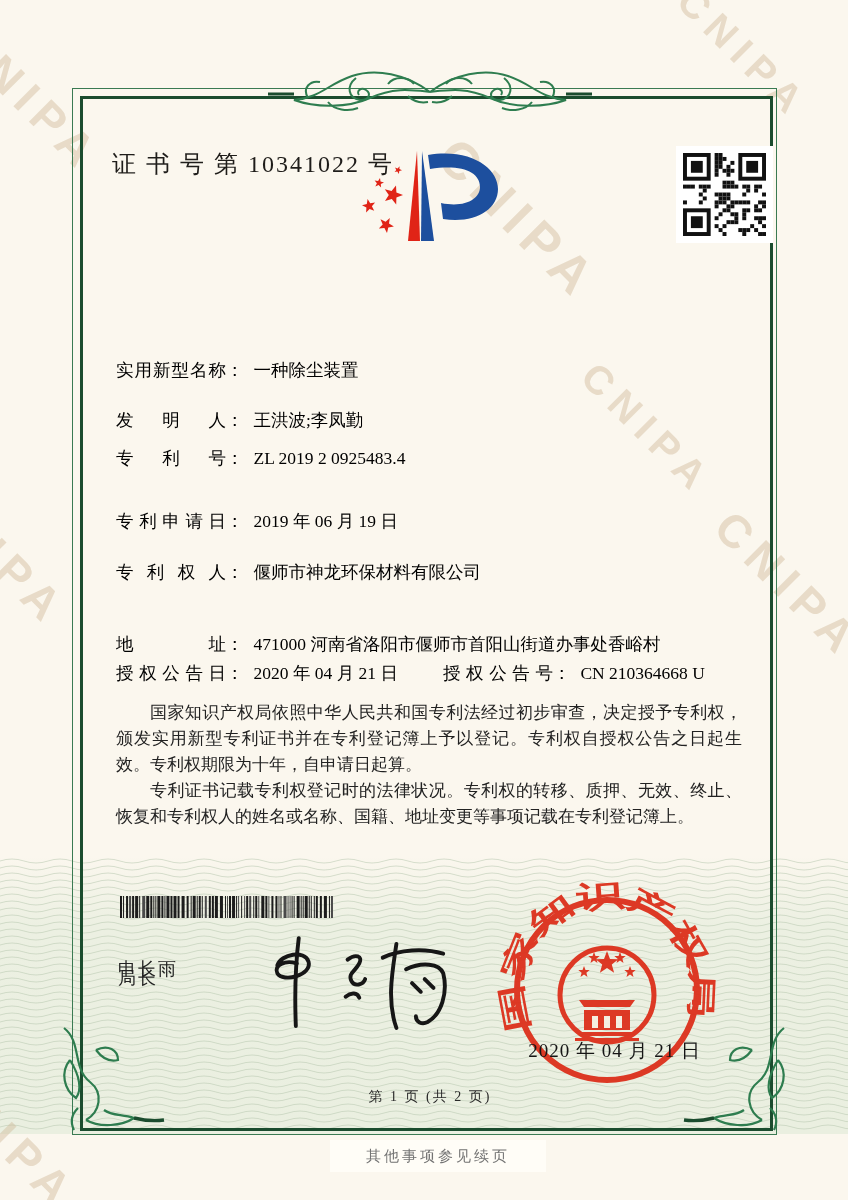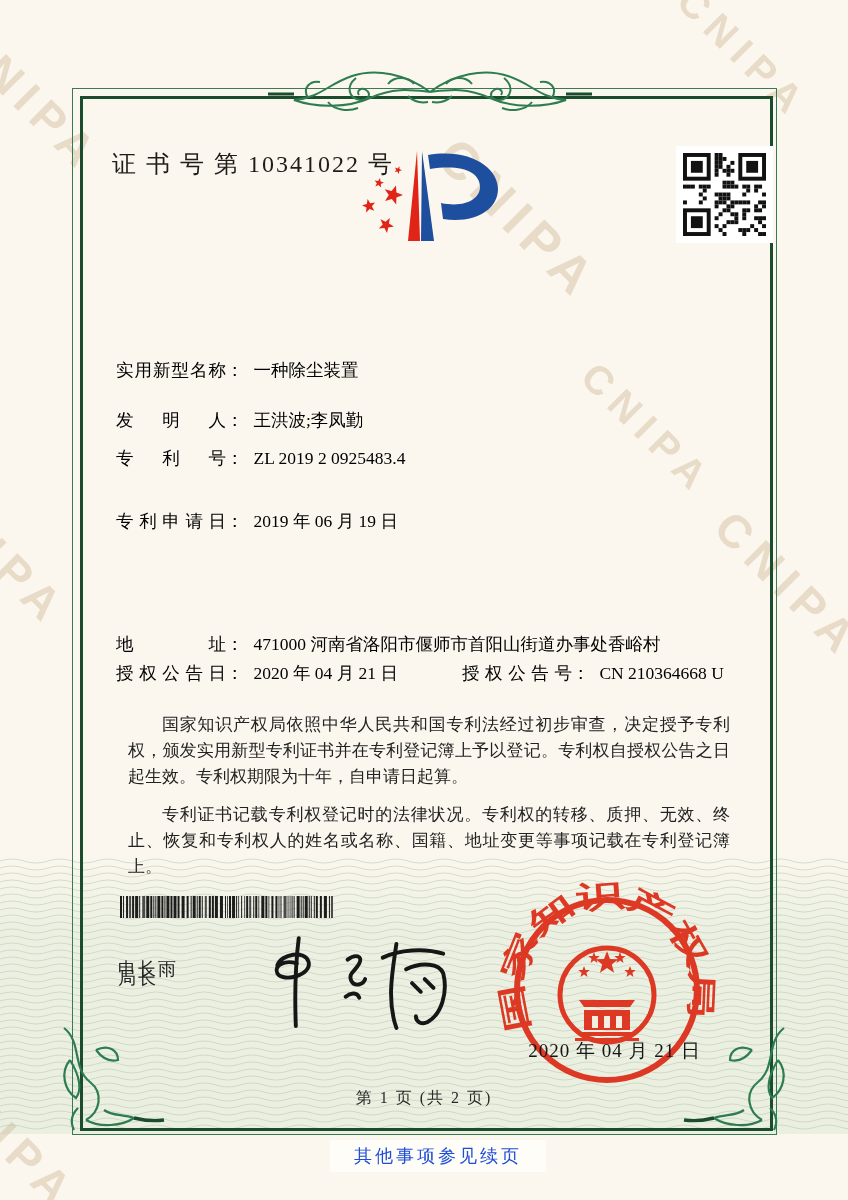--- a/index.html
+++ b/index.html
@@ -22,34 +22,34 @@
   
   .cert-no{left:112px;top:148px;font-size:24px;letter-spacing:2px;color:var(--ink);z-index:2;}
   .qr-wrap{left:676px;top:146px;width:97px;height:97px;background:#fff;z-index:2;}
   .qr-wrap svg{position:absolute;left:7px;top:7px;width:83px;height:83px;}
   .title{left:72px;top:250px;width:704px;text-align:center;font-size:45px;font-weight:700;letter-spacing:9px;color:#151310;z-index:2;}
   
   .frow{left:116px;width:640px;font-size:17.5px;color:#000000;z-index:2;white-space:nowrap;}
   .f-label{display:inline-block;width:110px;text-align:justify;text-align-last:justify;vertical-align:top;}
   .f-colon{display:inline-block;}
   .f-value{margin-left:10px;}
-  .grant2{margin-left:64px;}
+  .grant2{margin-left:45px;}
   
   .body-text{left:116px;top:700px;width:626px;font-size:17px;line-height:26px;color:#222;z-index:2;text-align:justify;}
-  .body-text p{margin:12px;text-indent:2em;}
+  .body-text p{margin:0;text-indent:2em;}
   
   .barcode{left:120px;top:896px;width:216px;height:22px;z-index:2;}
   
   .signer{left:118px;font-family:"Liberation Sans","DejaVu Sans",sans-serif;font-size:18px;color:#222;z-index:2;letter-spacing:2px;}
   .signature{left:248px;top:931px;z-index:2;}
   
   .seal{left:497px;top:880px;z-index:3;}
   .seal-date{left:512px;top:1038px;width:205px;text-align:center;font-size:19px;letter-spacing:1px;color:#151515;z-index:4;}
-  .footer-page{left:72px;top:1088px;width:704px;text-align:center;font-size:16px;letter-spacing:2px;color:#2a2a2a;z-index:2;}
-  .note-box{left:330px;top:1140px;width:216px;height:32px;background:#fffdf7;z-index:2;text-align:center;line-height:32px;font-size:18px;letter-spacing:3px;color:#1d4ed8;}
+  .footer-page{left:78px;top:1088px;width:704px;text-align:center;font-size:14px;letter-spacing:2px;color:#2a2a2a;z-index:2;}
+  .note-box{left:330px;top:1140px;width:216px;height:32px;background:#fffdf7;z-index:2;text-align:center;line-height:32px;font-size:15px;letter-spacing:3px;color:#737373;}
 </style>
 </head>
 <body>
 
 <div id="page">
 
   <div class="abs waves-zone">
     <svg id="waves-svg" viewBox="0 0 848 278">
         <path d="M0 5 q12 -4 24 0 t24 0 q12 -4 24 0 t24 0 q12 -4 24 0 t24 0 q12 -4 24 0 t24 0 q12 -4 24 0 t24 0 q12 -4 24 0 t24 0 q12 -4 24 0 t24 0 q12 -4 24 0 t24 0 q12 -4 24 0 t24 0 q12 -4 24 0 t24 0 q12 -4 24 0 t24 0 q12 -4 24 0 t24 0 q12 -4 24 0 t24 0 q12 -4 24 0 t24 0 q12 -4 24 0 t24 0 q12 -4 24 0 t24 0 q12 -4 24 0 t24 0 q12 -4 24 0 t24 0" stroke="#b8c8b0" fill="none" stroke-width="1"></path>
         <path d="M0 12 q12 -4 24 0 t24 0 q12 -4 24 0 t24 0 q12 -4 24 0 t24 0 q12 -4 24 0 t24 0 q12 -4 24 0 t24 0 q12 -4 24 0 t24 0 q12 -4 24 0 t24 0 q12 -4 24 0 t24 0 q12 -4 24 0 t24 0 q12 -4 24 0 t24 0 q12 -4 24 0 t24 0 q12 -4 24 0 t24 0 q12 -4 24 0 t24 0 q12 -4 24 0 t24 0 q12 -4 24 0 t24 0 q12 -4 24 0 t24 0 q12 -4 24 0 t24 0 q12 -4 24 0 t24 0" stroke="#b8c8b0" fill="none" stroke-width="1"></path>
@@ -273,20 +273,23 @@
   </div>
   <div class="abs frow" style="top:408px;">
     <span class="f-label">发明人</span><span class="f-colon">：</span><span class="f-value">王洪波;李凤勤</span>
   </div>
   <div class="abs frow" style="top:446px;">
     <span class="f-label">专利号</span><span class="f-colon">：</span><span class="f-value">ZL 2019 2 0925483.4</span>
   </div>
   <div class="abs frow" style="top:509px;">
     <span class="f-label">专利申请日</span><span class="f-colon">：</span><span class="f-value">2019 年 06 月 19 日</span>
   </div>
+  <div class="abs frow" style="top:560px;">
+    <span class="f-label">专利权人</span><span class="f-colon">：</span><span class="f-value">偃师市神龙环保材料有限公司</span>
+  </div>
   <div class="abs frow" style="top:632px;">
     <span class="f-label">地址</span><span class="f-colon">：</span><span class="f-value">471000 河南省洛阳市偃师市首阳山街道办事处香峪村</span>
   </div>
   <div class="abs frow" style="top:661px;">
     <span class="f-label">授权公告日</span><span class="f-colon">：</span><span class="f-value">2020 年 04 月 21 日</span><span class="f-label grant2">授权公告号</span><span class="f-colon">：</span><span class="f-value">CN 210364668 U</span>
   </div>
 
   <div class="abs body-text">
     <p>国家知识产权局依照中华人民共和国专利法经过初步审查，决定授予专利权，颁发实用新型专利证书并在专利登记簿上予以登记。专利权自授权公告之日起生效。专利权期限为十年，自申请日起算。</p>
     <p>专利证书记载专利权登记时的法律状况。专利权的转移、质押、无效、终止、恢复和专利权人的姓名或名称、国籍、地址变更等事项记载在专利登记簿上。</p>

